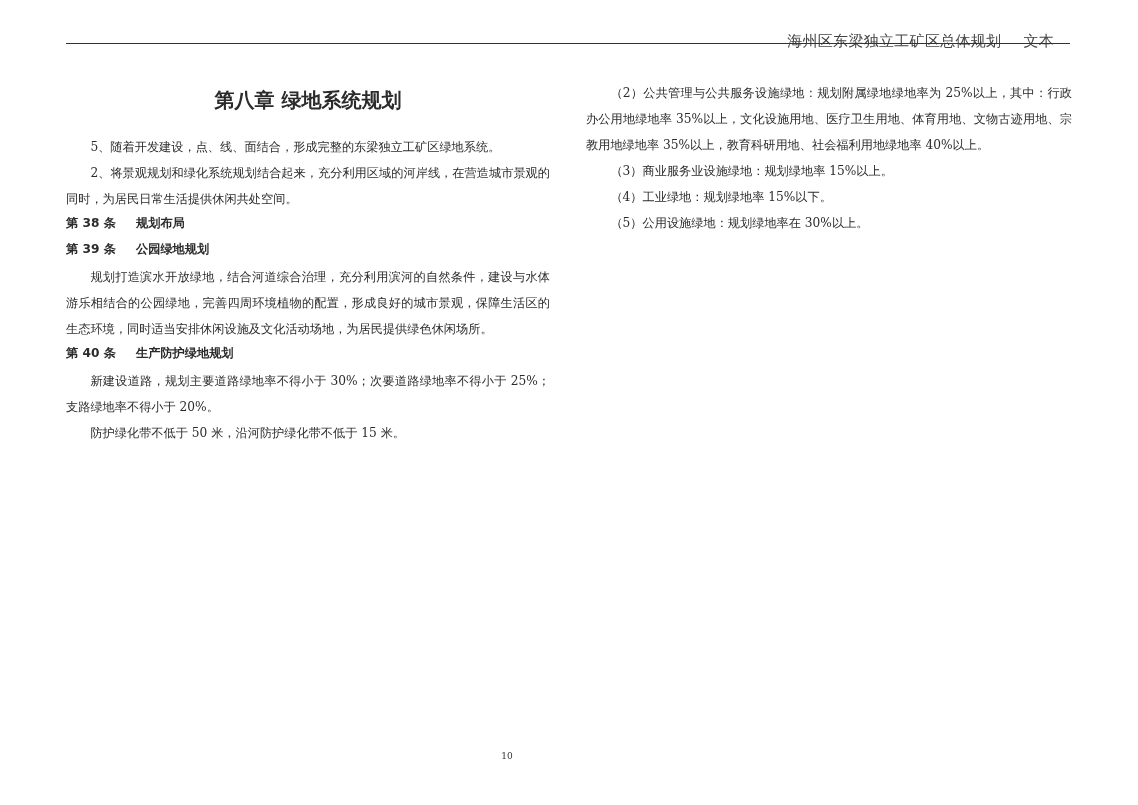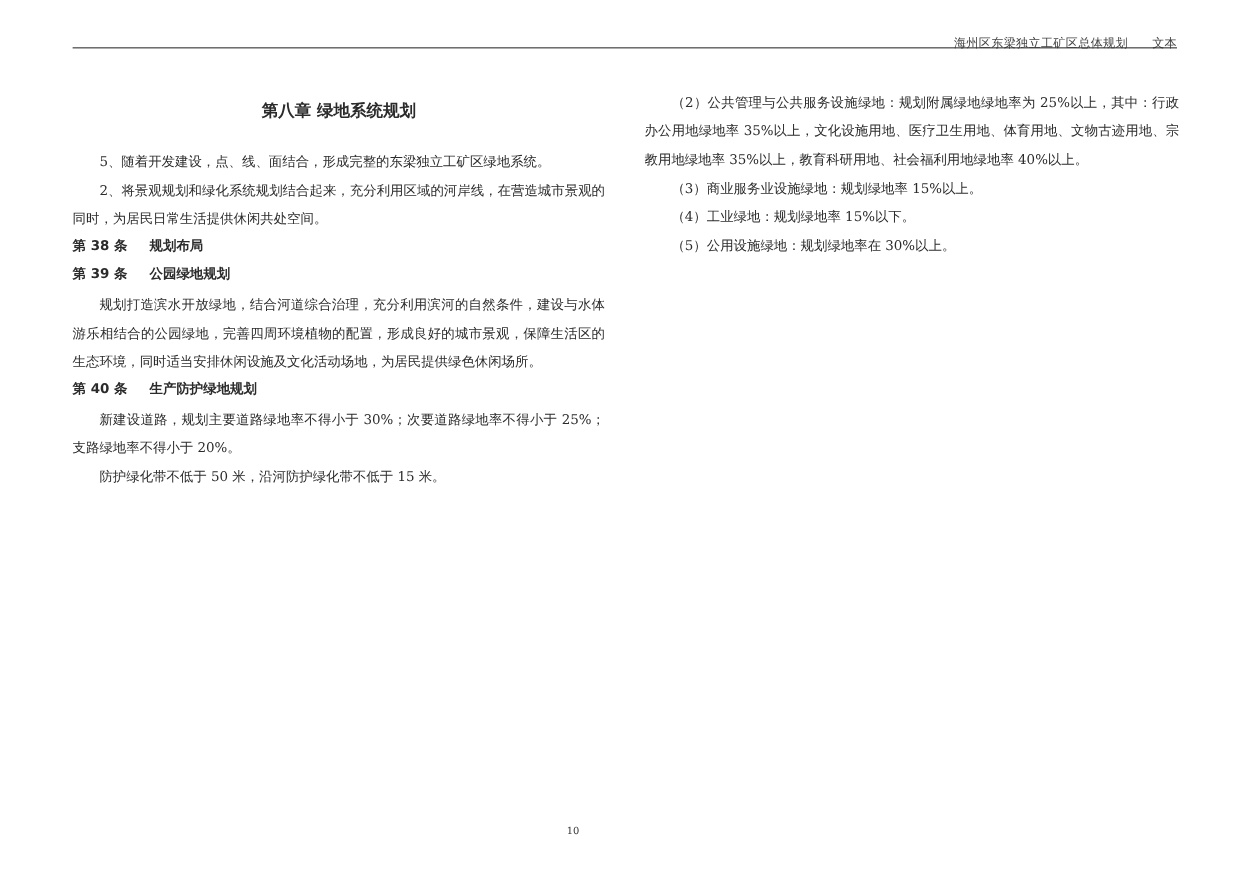--- a/index.html
+++ b/index.html
@@ -2,45 +2,45 @@
 <html><head>
 <meta charset="utf-8">
 <style>
   html, body { margin: 0; padding: 0; background: #ffffff; }
   body {
     width: 1138px; height: 805px; position: relative; overflow: hidden;
     font-family: "DejaVu Serif", "Liberation Serif", serif;
     color: #2b2b2b;
   }
   .header-text {
-    position: absolute; top: 32px; right: 68px;
-    font-size: 11px; color: #444; letter-spacing: 0.3px;
+    position: absolute; top: 32px; right: 84px;
+    font-size: 15px; color: #444; letter-spacing: 0.3px;
   }
   .header-text span.doc-type { margin-left: 22px; }
   .header-rule {
     position: absolute; top: 43px; left: 66px; width: 1004px;
     border-top: 1px solid #333;
   }
   .col { position: absolute; top: 80px; font-size: 12.2px; line-height: 26px; }
   .col-left { left: 66px; width: 484px; }
   .col-right { left: 586px; width: 486px; }
   .chapter-title {
     text-align: center; font-family: "DejaVu Sans", "Liberation Sans", sans-serif;
-    font-weight: bold; font-size: 15px; margin: 10px 0 24px 0; line-height: 20px;
+    font-weight: bold; font-size: 20px; margin: 10px 0 24px 0; line-height: 20px;
   }
   .article-heading {
     font-family: "DejaVu Sans", "Liberation Sans", sans-serif;
     font-weight: bold; font-size: 12.2px; margin: 14px 0 4px 0; line-height: 22px;
   }
   .article-heading:first-of-type { margin-top: 0; }
   .article-heading .num { display: inline-block; width: 70px; }
   p { margin: 0; text-indent: 2em; text-align: justify; }
   .page-number {
     position: absolute; top: 751px; left: 0; width: 1014px; text-align: center;
-    font-size: 9px; color: #333; padding-left: 14px;
+    font-size: 9px; color: #333;
   }
 </style>
 </head>
 <body>
 
 <div class="header-text">
   <span>海州区东梁独立工矿区总体规划</span><span class="doc-type">文本</span>
 </div>
 <div class="header-rule"></div>
 

